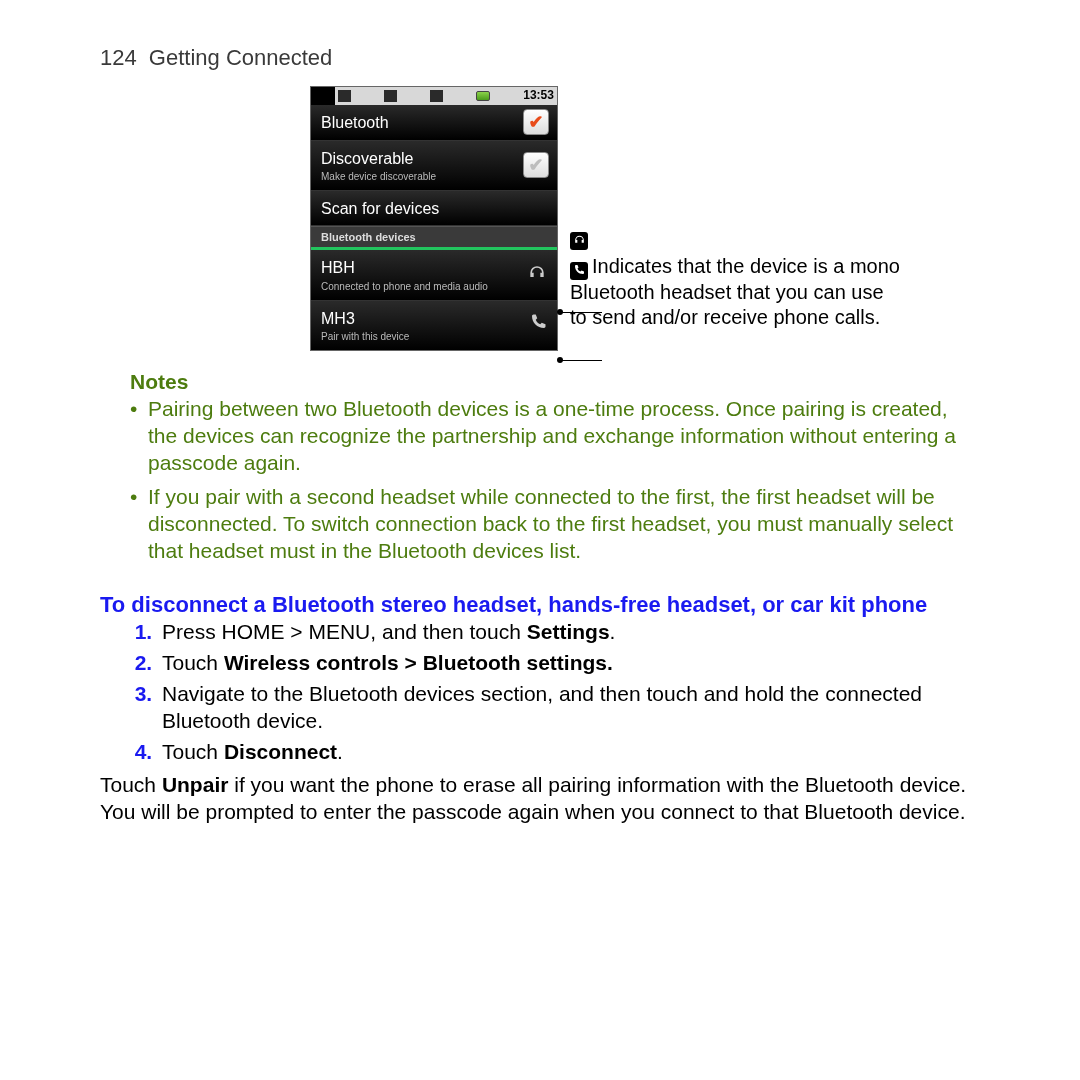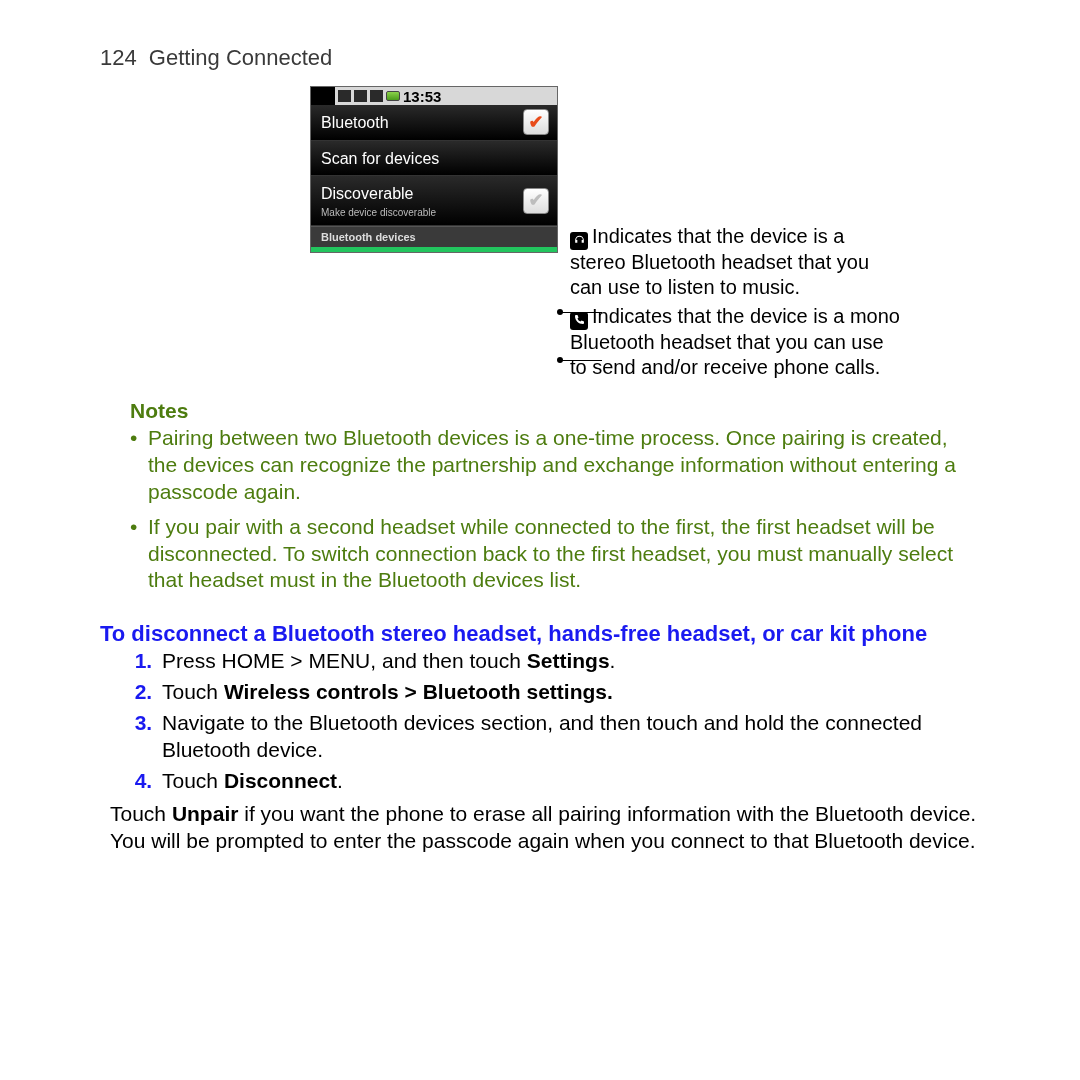--- a/index.html
+++ b/index.html
@@ -30,25 +30,25 @@
     width: 248px;
     background: #000;
     color: #fff;
     font-family: Arial, sans-serif;
     border: 1px solid #666;
   }
   .statusbar {
     height: 18px;
     background: #d8d8d8;
     display: flex;
-    justify-content: flex-start;
+    justify-content: space-between;
     align-items: center;
     gap: 3px;
     padding: 0 3px;
-    font-size: 15px;
+    font-size: 12px;
     color: #000;
     font-weight: bold;
     margin-left: 24px;
   }
   .sb-ic {
     width: 13px; height: 12px;
     background: #2a2a2a;
     display: inline-block;
   }
   .sb-batt {
@@ -88,21 +88,21 @@
     font-size:18px;
     font-weight:bold;
   }
   .section-hdr {
     background: #3a3a3a;
     font-size: 11px;
     font-weight: bold;
     color: #ddd;
     padding: 3px 10px;
     border-top:1px solid #555;
-    border-bottom:5px solid #22c55e;
+    border-bottom:3px solid #22c55e;
   }
   .dev-icon {
     position: absolute;
     right: 10px; top: 50%;
     transform: translateY(-50%);
     color: #ccc;
     font-size: 18px;
   }
   
   .callouts {
@@ -173,21 +173,20 @@
   ol.steps li {
     margin-bottom:4px;
     padding-left:4px;
   }
   ol.steps li::marker{
     font-weight:bold;
     color:#1a1af0;
   }
   .body-para{
     margin-top:6px;
-    margin-left:10px;
   }
 </style>
 </head>
 <body>
 
 <div class="page-header">
   <span class="num">124</span>
   <span>Getting Connected</span>
 </div>
 
@@ -199,43 +198,61 @@
       <span class="sb-ic"></span>
       <span class="sb-ic"></span>
       <span class="sb-batt"></span>
       <span>13:53</span>
     </div>
     <div class="row">
       <div class="title">Bluetooth</div>
       <div class="chk on"></div>
     </div>
     <div class="row">
-      <div class="title">Scan for devices</div>
-    </div>
-    <div class="row">
       <div class="title">Discoverable</div>
       <div class="sub">Make device discoverable</div>
       <div class="chk off"></div>
     </div>
+    <div class="row">
+      <div class="title">Scan for devices</div>
+    </div>
     <div class="section-hdr">Bluetooth devices</div>
+    <div class="row">
+      <div class="title">HBH</div>
+      <div class="sub">Connected to phone and media audio</div>
+      <span class="dev-icon">
+        <svg width="20" height="20" viewBox="0 0 24 24">
+            <path fill="#ccc" d="M4 13a8 8 0 0 1 16 0v5h-4v-5h2a6 6 0 0 0-12 0h2v5H4z"></path>
+          </svg>
+      </span>
+    </div>
+    <div class="row" style="border-bottom:none;">
+      <div class="title">MH3</div>
+      <div class="sub">Pair with this device</div>
+      <span class="dev-icon">
+        <svg width="18" height="18" viewBox="0 0 24 24">
+            <path fill="#ccc" d="M6 2c-1 0-2 1-2 2 0 9 7 16 16 16 1 0 2-1 2-2v-3l-5-2-2 2c-3-1-5-3-6-6l2-2-2-5H6z"></path>
+          </svg>
+      </span>
+    </div>
   </div>
 
   <div class="callouts" style="position:relative;">
 
     <div class="lead-line" style="left:-10px; top:226px; width:42px;"></div>
     <div class="lead-dot" style="left:-10px; top:226px;"></div>
     <div class="lead-line" style="left:-10px; top:274px; width:42px;"></div>
     <div class="lead-dot" style="left:-10px; top:274px;"></div>
 
     <div class="callout">
       <span class="ci">
         <svg width="13" height="13" viewBox="0 0 24 24" style="vertical-align:-1px">
             <path fill="#fff" d="M4 13a8 8 0 0 1 16 0v5h-4v-5h2a6 6 0 0 0-12 0h2v5H4z"></path>
           </svg>
-      </span><span>Indicates that the device is a stereo Bluetooth headset that you can use to listen to music.</span>
+      </span>
     </div>
     <div class="callout">
       <span class="ci">
         <svg width="12" height="12" viewBox="0 0 24 24" style="vertical-align:-1px">
             <path fill="#fff" d="M6 2c-1 0-2 1-2 2 0 9 7 16 16 16 1 0 2-1 2-2v-3l-5-2-2 2c-3-1-5-3-6-6l2-2-2-5H6z"></path>
           </svg>
       </span><span>Indicates that the device is a mono Bluetooth headset that you can use to send and/or receive phone calls.</span>
     </div>
   </div>
 </div>

